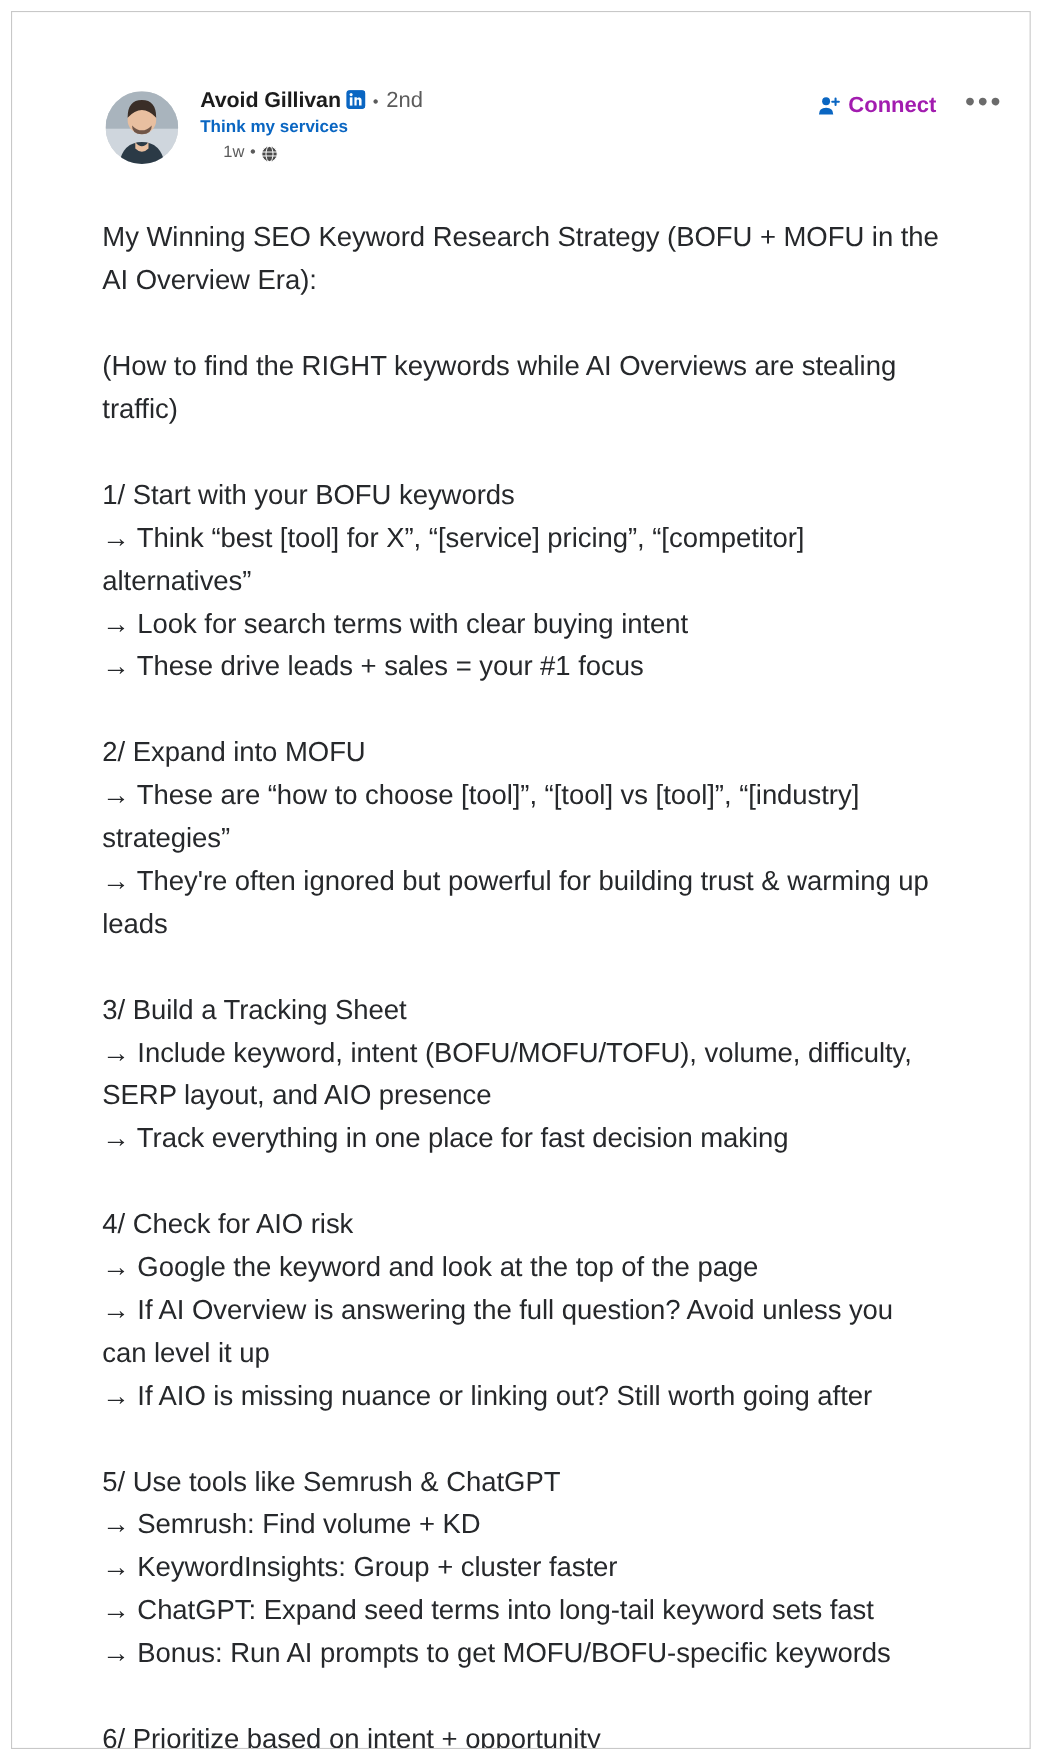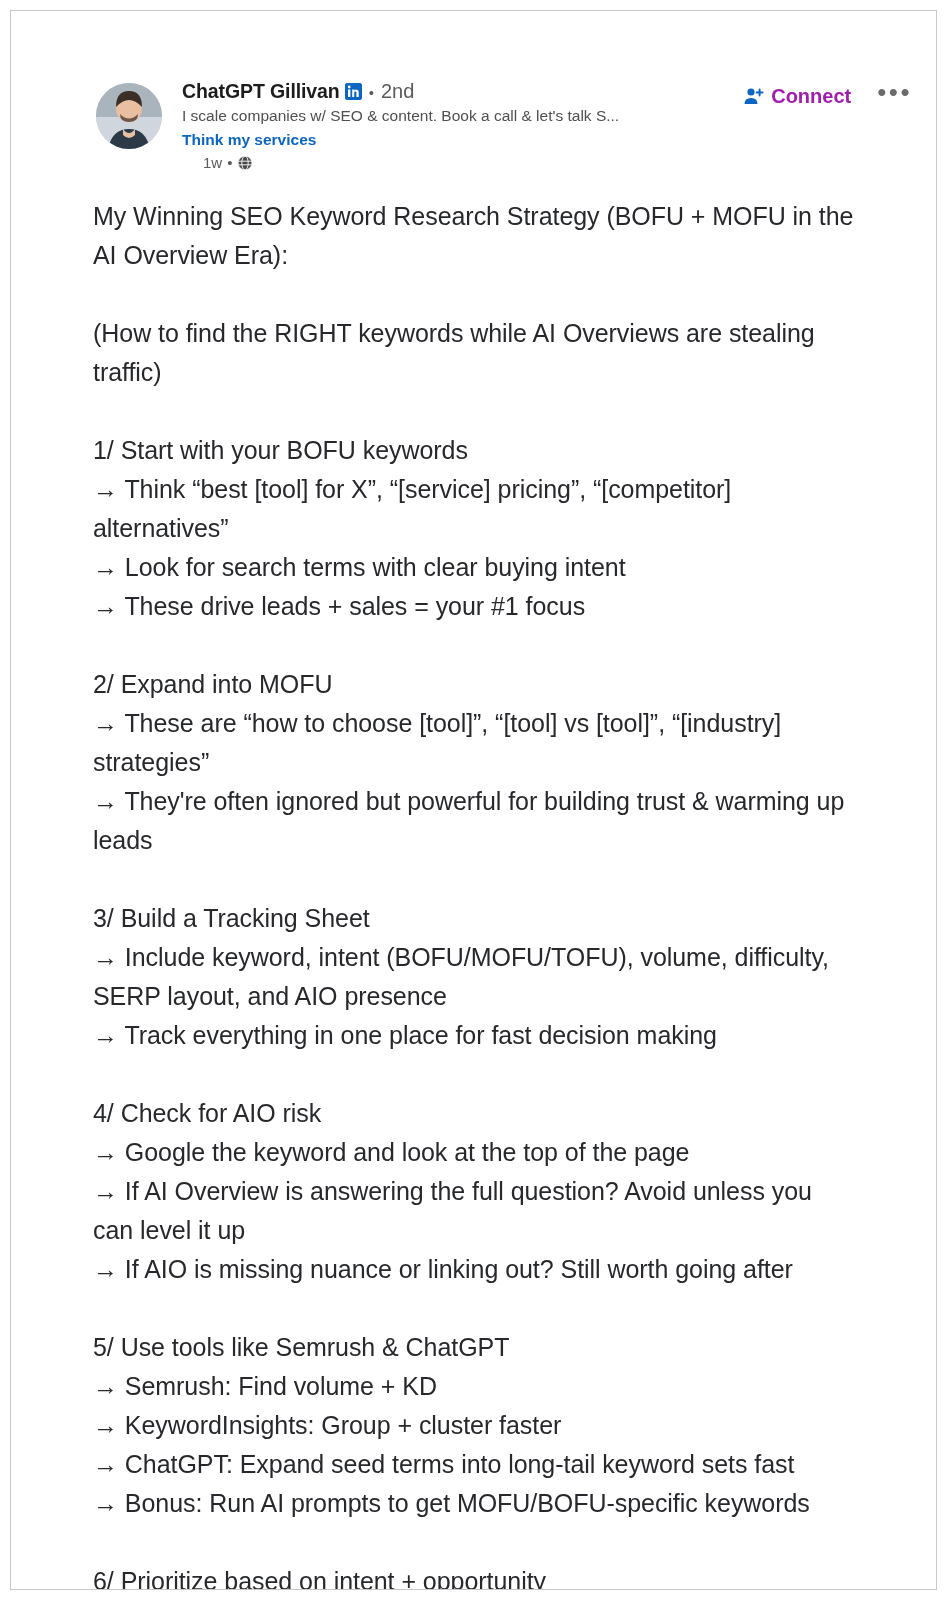--- a/index.html
+++ b/index.html
@@ -182,33 +182,32 @@
             <circle cx="33" cy="26" r="13" fill="#e8bfa0"></circle>
             <path d="M20 24 q13 -14 26 0 q0 -16 -13 -16 q-13 0 -13 16z" fill="#3a2e27"></path>
             <path d="M24 31 q9 9 18 0 q0 8 -9 8 q-9 0 -9 -8z" fill="#5a4338" opacity="0.85"></path>
             <path d="M12 66 q4 -20 21 -20 q17 0 21 20z" fill="#2b3a46"></path>
             <path d="M27 46 q6 8 12 0 l0 6 q-6 6 -12 0z" fill="#e8bfa0"></path>
           </svg>
         </div>
 
         <div class="header-text">
           <div class="name-row">
-            <span class="author-name">ChatGPT Gillivan</span>
+            <span class="author-name">Avoid Gillivan</span>
             <span class="li-badge">
               <svg width="17" height="17" viewBox="0 0 17 17">
                 <rect width="17" height="17" rx="3" fill="#0a66c2"></rect>
                 <rect x="3" y="6.5" width="2.4" height="7.5" fill="#ffffff"></rect>
                 <circle cx="4.2" cy="4" r="1.4" fill="#ffffff"></circle>
                 <path d="M7.2 6.5 h2.2 v1 a2.4 2.4 0 0 1 4.3 1.5 V14 h-2.3 V9.5 a1.1 1.1 0 0 0 -2.2 0 V14 H7.2z" fill="#ffffff"></path>
               </svg>
             </span>
             <span class="dot-sep">•</span>
             <span class="degree">2nd</span>
           </div>
-          <div class="headline">I scale companies w/ SEO &amp; content. Book a call &amp; let's talk S...</div>
           <div class="services-link">Think my services</div>
           <div class="meta-row">
             <span>1w</span>
             <span>•</span>
             <span class="globe-icon">
               <svg width="16" height="16" viewBox="0 0 16 16">
                 <circle cx="8" cy="8" r="7" fill="#4a4a4a"></circle>
                 <path d="M1.6 6.2h12.8M1.6 9.8h12.8" stroke="#ffffff" stroke-width="0.9" fill="none"></path>
                 <ellipse cx="8" cy="8" rx="3.2" ry="7" stroke="#ffffff" stroke-width="0.9" fill="none"></ellipse>
                 <circle cx="8" cy="8" r="7" stroke="#ffffff" stroke-width="0.9" fill="none"></circle>

